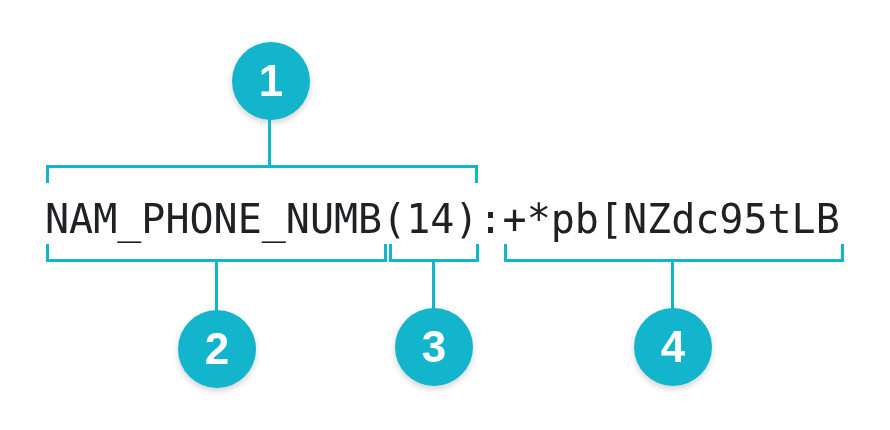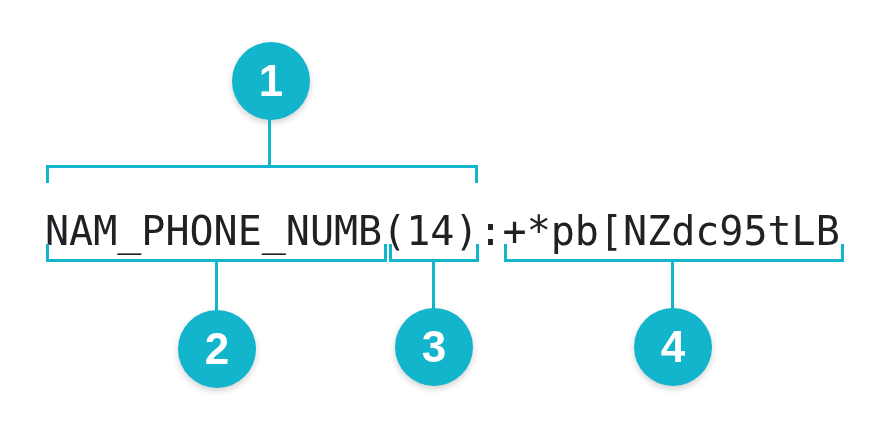--- a/index.html
+++ b/index.html
@@ -12,21 +12,21 @@
   body {
     width: 890px; height: 430px;
     position: relative; overflow: hidden;
     font-family: "Liberation Sans", sans-serif;
   }
   .canvas { position: absolute; inset: 0; }
 
   
   .token-line {
     position: absolute;
-    left: 45px; top: 211px;
+    left: 45px; top: 199px;
     font-family: "DejaVu Sans Mono", "Liberation Mono", monospace;
     font-size: 40px; line-height: 1;
     color: var(--text);
     white-space: pre;
   }
 
   
   .bracket {
     position: absolute;
     border: 3px solid var(--accent);

